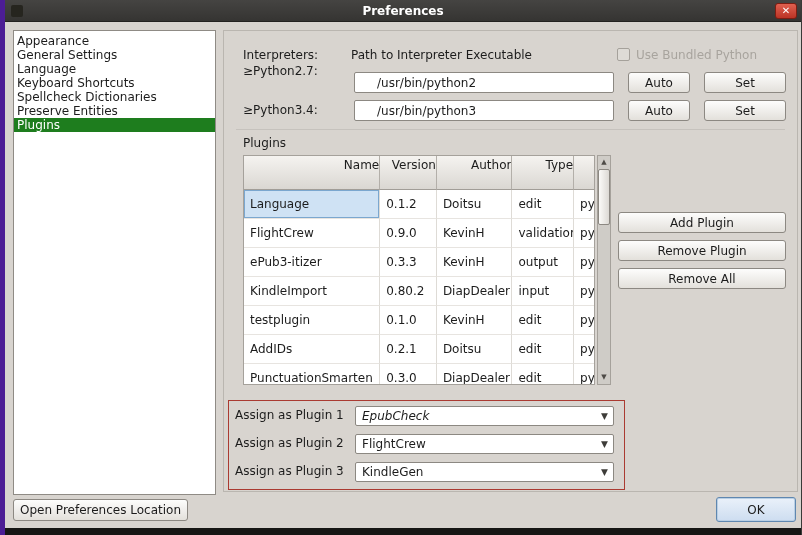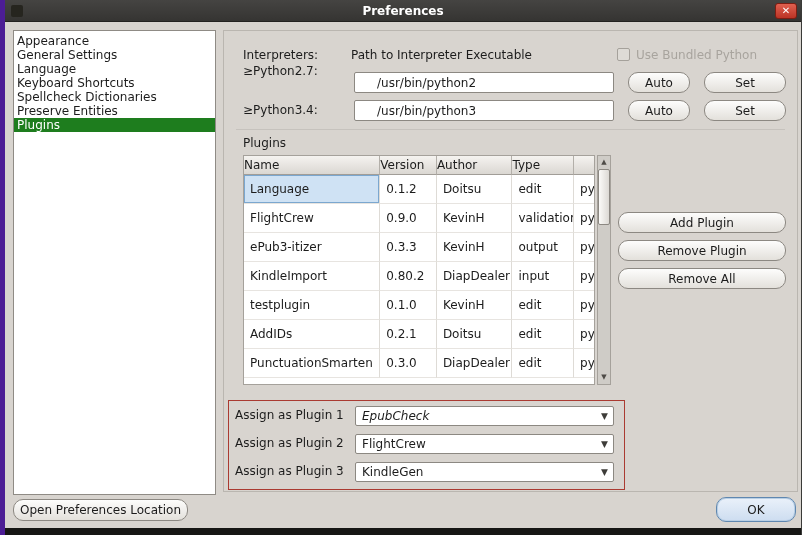--- a/index.html
+++ b/index.html
@@ -49,35 +49,35 @@
     border:1px solid #a5a19b; border-radius:2px;
   }
   .text-input {
     position:absolute; height:21px; background:#fff;
     border:1px solid #8c8882; border-radius:2px; padding:0 22px;
     font:12px "DejaVu Sans","Liberation Sans",sans-serif; color:#1c1c1c;
   }
   .btn {
     position:absolute; height:21px;
     background:linear-gradient(#fdfdfc,#e3e0db);
-    border:1px solid #8c8882; border-radius:10px;
+    border:1px solid #8c8882; border-radius:3px;
     font:12px "DejaVu Sans","Liberation Sans",sans-serif; color:#1c1c1c;
     text-align:center; cursor:pointer; padding:0;
   }
   .separator { position:absolute; left:12px; right:12px; height:1px; background:#c6c2bd; }
 
   
   .table {
     position:absolute; left:19px; top:124px; width:352px; height:230px;
     background:#fff; border:1px solid #a5a19b; overflow:hidden;
   }
   .tr { display:flex; }
   .th, .td { overflow:hidden; white-space:nowrap; }
   .th {
-    height:19px; line-height:19px; text-align:left;
+    height:34px; line-height:19px; text-align:right;
     background:linear-gradient(#f5f3f0,#dad7d2);
     border-right:1px solid #b3afa9; border-bottom:1px solid #a19d97;
     cursor:pointer;
   }
   .td {
     height:29px; line-height:29px; padding-left:6px;
     border-right:1px solid #dedbd6; border-bottom:1px solid #e7e4e0;
     cursor:pointer;
   }
   .c0 { width:137px; } .c1 { width:57px; } .c2 { width:76px; } .c3 { width:62px; } .c4 { width:20px; border-right:none; }

